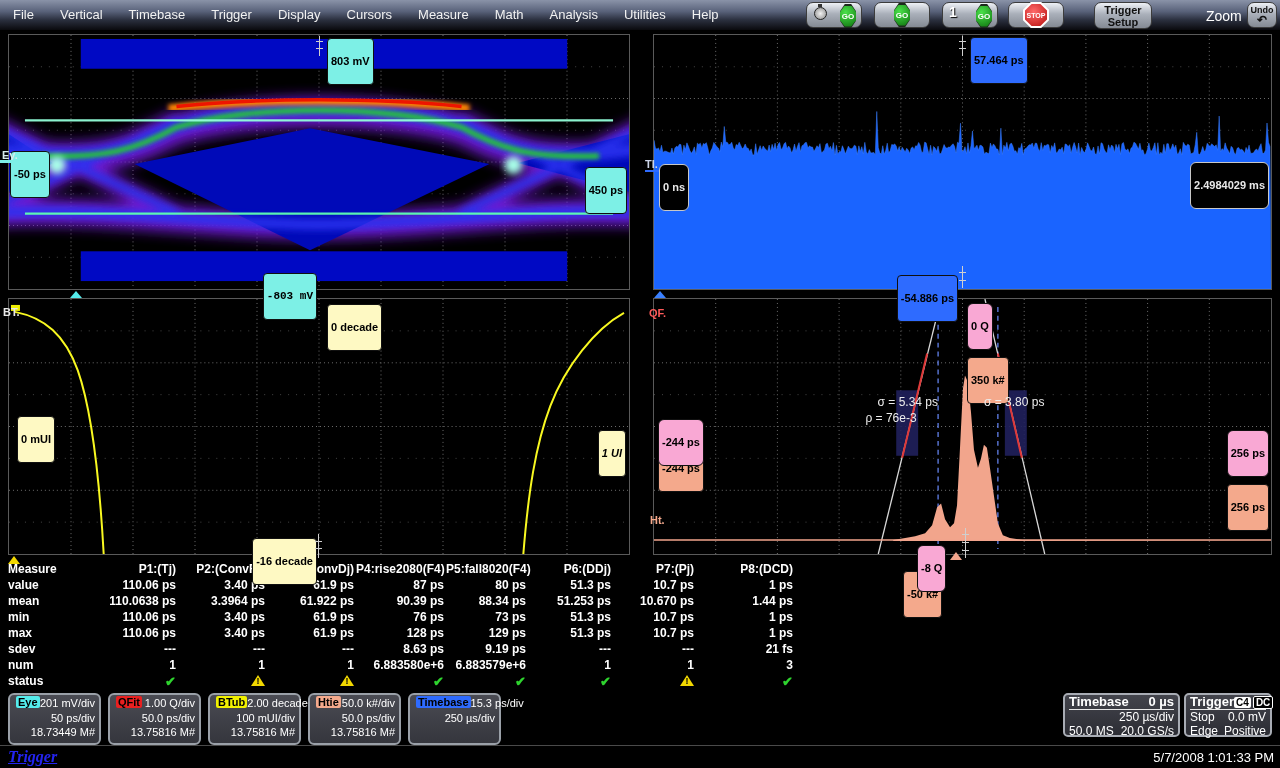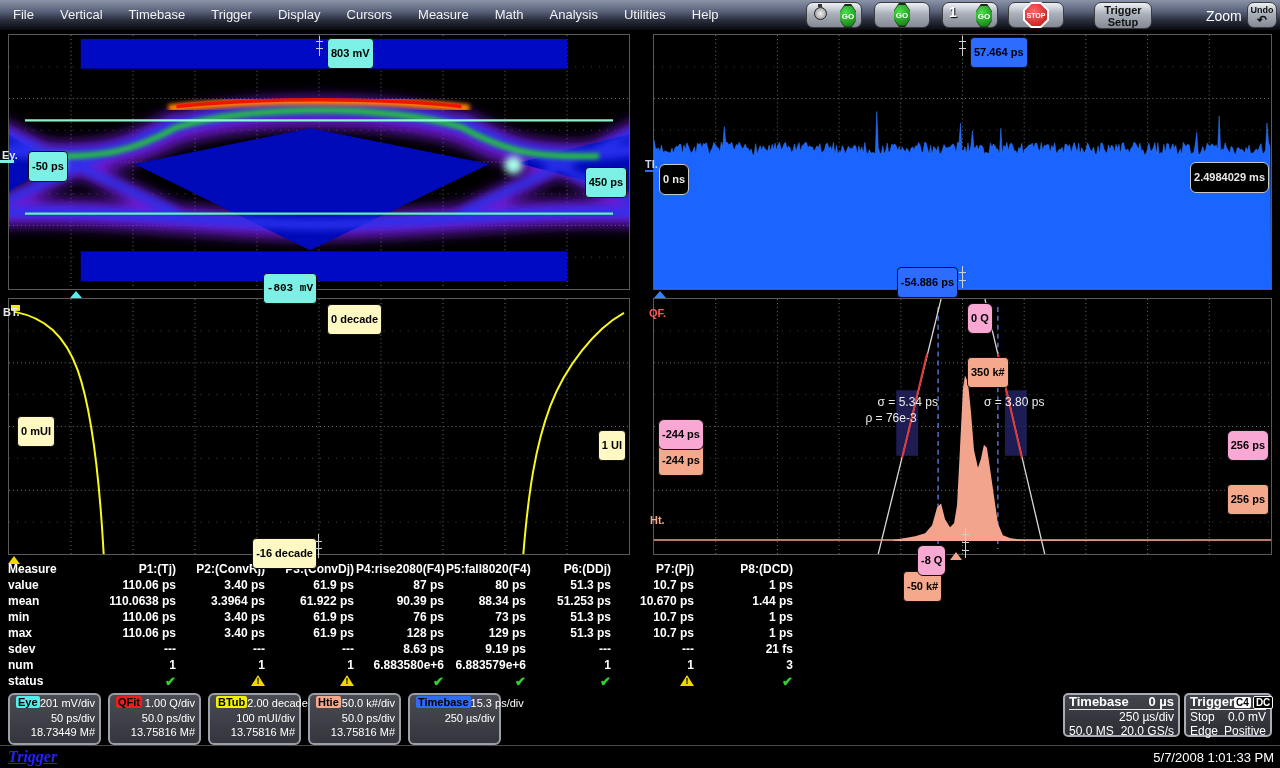--- a/index.html
+++ b/index.html
@@ -34,21 +34,21 @@
   #btn-trigger-setup{flex-direction:column;font:bold 11px "Liberation Sans",sans-serif;color:#111;line-height:12px;}
 
   
   .panel{position:absolute;background:#000;border:1px solid #5a5a5a;box-sizing:border-box;}
   .panel svg{display:block;width:100%;height:100%;}
   #eye-panel{left:8px;top:34px;width:622px;height:256px;}
   #tie-panel{left:653px;top:34px;width:619px;height:256px;}
   #bt-panel{left:8px;top:298px;width:622px;height:257px;}
   #qf-panel{left:653px;top:298px;width:619px;height:257px;}
 
-  .lbl{position:absolute;font:bold 11px "Liberation Sans",sans-serif;color:#000;padding:8px 3px;
+  .lbl{position:absolute;font:bold 11px "Liberation Sans",sans-serif;color:#000;padding:16px 3px;
        border-radius:4px;border:1px solid #101010;line-height:13px;white-space:nowrap;z-index:5;}
   .lbl.cyan{background:#7df0e6;}
   .lbl.blue{background:#2e6bff;}
   .lbl.yellow{background:#fef9c3;}
   .lbl.red{background:#f9a8d4;border-radius:6px;}
   .lbl.salmon{background:#f4a98c;margin-top:40px;}
   .lbl.outline{background:#000;color:#e8e8e8;border:1px solid #c8c8c8;border-radius:6px;font-weight:bold;}
   .trace-name{position:absolute;font:bold 11px "Liberation Sans",sans-serif;z-index:6;}
   .qf-text{position:absolute;color:#ececec;font:12px "Liberation Sans",sans-serif;z-index:5;white-space:nowrap;}
 
@@ -180,50 +180,50 @@
       <path d="M30,122 C95,124 125,117 168,93 C240,70 382,70 454,93 C497,117 527,124 592,122" stroke="#25cc30" stroke-width="6" fill="none" filter="url(#b2)" opacity="0.95"></path>
       <path d="M160,74 C250,64 372,64 462,74" stroke="#ff8400" stroke-width="8" fill="none" filter="url(#b2)"></path>
       <path d="M168,72 C253,63 369,63 454,72" stroke="#ee1500" stroke-width="3.5" fill="none"></path>
       <line x1="16" y1="86" x2="606" y2="86" stroke="#93ffda" stroke-width="2.4" opacity="0.95"></line>
       <line x1="16" y1="180" x2="606" y2="180" stroke="#5fffb2" stroke-width="2.4" opacity="0.95"></line>
       <circle cx="48" cy="131" r="9" fill="#a8ffe8" filter="url(#b4)"></circle>
       <circle cx="506" cy="131" r="9" fill="#a8ffe8" filter="url(#b4)"></circle>
     </svg>
     <span class="lbl cyan" style="left:318px;top:3px;">803 mV</span>
     <span class="lbl cyan" style="right:312px;top:238px;font-family:Liberation Mono, monospace;">-803 mV</span>
-    <span class="lbl cyan" style="left:19px;top:116px;">-50 ps</span>
+    <span class="lbl cyan" style="left:1px;top:116px;">-50 ps</span>
     <span class="lbl cyan" style="right:2px;top:132px;">450 ps</span>
   </div>
 
   <div class="panel" id="tie-panel">
     <svg id="tie-svg" viewBox="0 0 619 256" preserveAspectRatio="none">
         <path d="M0,64.0H619M0,128.0H619M0,192.0H619" stroke="#8a8a8a" stroke-width="1" stroke-dasharray="1 3" opacity="0.8" fill="none"></path>
         <path d="M61.9,0V256M123.8,0V256M185.7,0V256M247.6,0V256M309.5,0V256M371.4,0V256M433.3,0V256M495.2,0V256M557.1,0V256" stroke="#8a8a8a" stroke-width="1" stroke-dasharray="1 3" opacity="0.8" fill="none"></path>
         <path d="M0,32.0H619M0,96.0H619M0,160.0H619M0,224.0H619" stroke="#8a8a8a" stroke-width="1" stroke-dasharray="1 7" opacity="0.5" fill="none"></path>
       <polygon id="tie-noise" fill="#1a64ff" stroke="#3a80ff" stroke-width="0.5" points="0,256 0.0,106.2 1.5,114.2 3.0,114.9 4.5,113.8 6.0,117.6 7.5,111.1 9.0,118.4 10.5,117.2 12.0,117.1 13.5,117.8 15.0,118.5 16.5,119.0 18.0,113.9 19.5,120.0 21.0,113.8 22.5,112.2 24.0,112.9 25.5,110.2 27.0,110.4 28.5,120.7 30.0,111.0 31.5,115.5 33.0,108.7 34.5,112.1 36.0,116.4 37.5,119.3 39.0,116.8 40.5,112.8 42.0,120.4 43.5,109.0 45.0,110.3 46.5,109.0 48.0,114.1 49.5,109.4 51.0,110.1 52.5,108.5 54.0,113.9 55.5,120.9 57.0,116.7 58.5,113.9 60.0,108.3 61.5,110.3 63.0,112.6 64.5,113.8 66.0,117.9 67.5,107.9 69.0,112.8 70.5,92.2 72.0,108.1 73.5,108.2 75.0,110.5 76.5,110.2 78.0,108.1 79.5,113.6 81.0,115.8 82.5,110.4 84.0,111.4 85.5,108.1 87.0,111.4 88.5,114.6 90.0,113.4 91.5,109.9 93.0,113.8 94.5,114.2 96.0,117.7 97.5,114.8 99.0,121.0 100.5,120.7 102.0,109.6 103.5,120.2 105.0,115.7 106.5,111.5 108.0,116.3 109.5,111.8 111.0,114.1 112.5,115.6 114.0,117.2 115.5,110.9 117.0,117.7 118.5,110.2 120.0,115.4 121.5,109.0 123.0,116.3 124.5,110.2 126.0,108.3 127.5,115.3 129.0,114.0 130.5,109.5 132.0,108.2 133.5,114.6 135.0,111.9 136.5,113.8 138.0,118.9 139.5,115.9 141.0,109.9 142.5,117.2 144.0,112.1 145.5,108.5 147.0,117.6 148.5,111.6 150.0,110.8 151.5,108.5 153.0,108.3 154.5,114.0 156.0,111.7 157.5,112.9 159.0,112.9 160.5,117.5 162.0,114.7 163.5,111.6 165.0,113.7 166.5,109.5 168.0,119.0 169.5,117.3 171.0,115.9 172.5,109.9 174.0,109.2 175.5,114.6 177.0,112.2 178.5,116.7 180.0,108.4 181.5,121.0 183.0,111.2 184.5,119.9 186.0,117.5 187.5,117.6 189.0,111.6 190.5,115.2 192.0,119.9 193.5,116.0 195.0,112.0 196.5,114.5 198.0,114.7 199.5,113.9 201.0,111.0 202.5,112.0 204.0,120.5 205.5,111.7 207.0,117.3 208.5,112.6 210.0,119.8 211.5,108.2 213.0,117.6 214.5,120.1 216.0,115.5 217.5,118.9 219.0,118.8 220.5,118.3 222.0,120.6 223.5,77.1 225.0,113.5 226.5,118.8 228.0,120.0 229.5,111.6 231.0,120.1 232.5,116.2 234.0,109.0 235.5,119.0 237.0,116.5 238.5,110.3 240.0,110.9 241.5,109.8 243.0,111.9 244.5,117.0 246.0,112.4 247.5,117.9 249.0,113.2 250.5,115.5 252.0,117.9 253.5,114.2 255.0,115.9 256.5,119.4 258.0,114.0 259.5,112.8 261.0,115.6 262.5,111.7 264.0,112.0 265.5,108.3 267.0,111.1 268.5,118.1 270.0,118.1 271.5,108.0 273.0,108.7 274.5,114.7 276.0,120.4 277.5,111.1 279.0,120.9 280.5,112.4 282.0,114.0 283.5,117.2 285.0,112.0 286.5,119.6 288.0,119.5 289.5,115.1 291.0,110.4 292.5,113.5 294.0,114.1 295.5,113.0 297.0,113.2 298.5,111.1 300.0,109.6 301.5,112.2 303.0,119.0 304.5,108.1 306.0,109.2 307.5,88.9 309.0,117.5 310.5,116.7 312.0,112.6 313.5,119.6 315.0,108.8 316.5,119.0 318.0,111.5 319.5,96.7 321.0,114.4 322.5,113.1 324.0,111.0 325.5,116.2 327.0,111.1 328.5,111.4 330.0,113.0 331.5,120.2 333.0,118.1 334.5,118.9 336.0,119.7 337.5,108.9 339.0,113.4 340.5,109.8 342.0,111.6 343.5,115.0 345.0,115.1 346.5,120.9 348.0,93.9 349.5,120.4 351.0,111.0 352.5,114.0 354.0,108.2 355.5,116.7 357.0,110.4 358.5,108.8 360.0,111.8 361.5,117.1 363.0,116.6 364.5,120.2 366.0,113.5 367.5,115.0 369.0,109.2 370.5,120.8 372.0,114.8 373.5,114.1 375.0,112.2 376.5,110.6 378.0,110.8 379.5,108.9 381.0,114.1 382.5,109.0 384.0,109.2 385.5,114.6 387.0,117.3 388.5,108.5 390.0,116.5 391.5,111.3 393.0,111.6 394.5,110.3 396.0,110.7 397.5,118.7 399.0,111.4 400.5,114.4 402.0,108.7 403.5,119.0 405.0,117.9 406.5,114.9 408.0,115.7 409.5,113.1 411.0,119.7 412.5,109.8 414.0,110.4 415.5,112.7 417.0,110.5 418.5,119.1 420.0,113.1 421.5,108.4 423.0,112.9 424.5,118.8 426.0,108.9 427.5,120.6 429.0,113.4 430.5,117.0 432.0,118.8 433.5,114.8 435.0,108.7 436.5,112.4 438.0,116.4 439.5,116.8 441.0,112.9 442.5,120.0 444.0,120.1 445.5,111.8 447.0,119.9 448.5,108.6 450.0,109.5 451.5,115.0 453.0,117.8 454.5,119.1 456.0,110.7 457.5,115.7 459.0,110.9 460.5,112.4 462.0,118.6 463.5,110.2 465.0,114.6 466.5,110.2 468.0,120.3 469.5,109.5 471.0,108.4 472.5,115.1 474.0,116.1 475.5,114.8 477.0,119.5 478.5,114.1 480.0,112.8 481.5,108.0 483.0,109.0 484.5,111.8 486.0,115.2 487.5,109.1 489.0,116.6 490.5,115.7 492.0,120.7 493.5,119.9 495.0,115.4 496.5,108.9 498.0,116.4 499.5,116.8 501.0,113.3 502.5,108.6 504.0,120.4 505.5,108.6 507.0,120.9 508.5,118.1 510.0,120.3 511.5,110.2 513.0,119.1 514.5,109.5 516.0,109.6 517.5,116.5 519.0,113.8 520.5,109.7 522.0,114.3 523.5,111.0 525.0,120.1 526.5,118.9 528.0,114.6 529.5,120.9 531.0,108.2 532.5,110.8 534.0,112.2 535.5,110.0 537.0,111.0 538.5,119.9 540.0,119.1 541.5,118.3 543.0,110.5 544.5,98.1 546.0,119.6 547.5,120.5 549.0,117.5 550.5,112.4 552.0,117.4 553.5,115.9 555.0,109.1 556.5,111.0 558.0,112.4 559.5,109.6 561.0,111.1 562.5,112.4 564.0,110.7 565.5,116.1 567.0,81.7 568.5,117.5 570.0,114.5 571.5,116.3 573.0,108.7 574.5,113.9 576.0,116.2 577.5,119.8 579.0,112.2 580.5,113.7 582.0,118.5 583.5,120.6 585.0,114.2 586.5,113.4 588.0,115.9 589.5,115.2 591.0,116.4 592.5,119.5 594.0,113.3 595.5,116.6 597.0,111.0 598.5,119.1 600.0,119.2 601.5,118.8 603.0,116.1 604.5,114.9 606.0,116.8 607.5,112.7 609.0,109.5 610.5,119.3 612.0,119.3 613.5,115.9 615.0,88.7 616.5,108.2 618.0,112.5 619,256"></polygon>
     </svg>
     <span class="lbl blue" style="left:316px;top:2px;">57.464 ps</span>
-    <span class="lbl blue" style="right:313px;top:232px;">-54.886 ps</span>
+    <span class="lbl blue" style="right:313px;top:240px;">-54.886 ps</span>
     <span class="lbl outline" style="left:5px;top:129px;">0 ns</span>
     <span class="lbl outline" style="right:2px;top:127px;">2.4984029 ms</span>
   </div>
 
   <div class="panel" id="bt-panel">
     <svg id="bt-svg" viewBox="0 0 622 257" preserveAspectRatio="none">
         <path d="M0,64.3H622M0,128.5H622M0,192.8H622" stroke="#8a8a8a" stroke-width="1" stroke-dasharray="1 3" opacity="0.8" fill="none"></path>
         <path d="M62.2,0V257M124.4,0V257M186.6,0V257M248.8,0V257M311.0,0V257M373.2,0V257M435.4,0V257M497.6,0V257M559.8,0V257" stroke="#8a8a8a" stroke-width="1" stroke-dasharray="1 3" opacity="0.8" fill="none"></path>
         <path d="M0,32.1H622M0,96.4H622M0,160.6H622M0,224.9H622" stroke="#8a8a8a" stroke-width="1" stroke-dasharray="1 7" opacity="0.5" fill="none"></path>
       <rect x="2" y="6" width="9" height="6" fill="#f0f000"></rect>
       <path d="M6,13 C36,19 56,36 69,72 C83,112 91,185 95,257" stroke="#f8f820" stroke-width="2" fill="none"></path>
       <path d="M516,257 C521,195 528,148 543,108 C558,68 588,30 617,14" stroke="#f8f820" stroke-width="2" fill="none"></path>
     </svg>
     <span class="lbl yellow" style="left:318px;top:5px;">0 decade</span>
     <span class="lbl yellow" style="right:312px;top:239px;">-16 decade</span>
     <span class="lbl yellow" style="left:8px;top:117px;">0 mUI</span>
-    <span class="lbl yellow" style="right:3px;top:131px;">1 UI</span>
+    <span class="lbl yellow" style="right:3px;top:131px;font-style:italic;">1 UI</span>
   </div>
 
   <div class="panel" id="qf-panel">
     <svg id="qf-svg" viewBox="0 0 619 257" preserveAspectRatio="none">
         <path d="M0,64.3H619M0,128.5H619M0,192.8H619" stroke="#8a8a8a" stroke-width="1" stroke-dasharray="1 3" opacity="0.8" fill="none"></path>
         <path d="M61.9,0V257M123.8,0V257M185.7,0V257M247.6,0V257M309.5,0V257M371.4,0V257M433.3,0V257M495.2,0V257M557.1,0V257" stroke="#8a8a8a" stroke-width="1" stroke-dasharray="1 3" opacity="0.8" fill="none"></path>
         <path d="M0,32.1H619M0,96.4H619M0,160.6H619M0,224.9H619" stroke="#8a8a8a" stroke-width="1" stroke-dasharray="1 7" opacity="0.5" fill="none"></path>
       <rect x="243" y="92" width="22" height="66" fill="#20205c" opacity="0.9"></rect>
       <rect x="352" y="92" width="22" height="66" fill="#20205c" opacity="0.9"></rect>
       <line x1="285" y1="8" x2="285" y2="252" stroke="#6a8cff" stroke-width="1.2" stroke-dasharray="5 4"></line>

